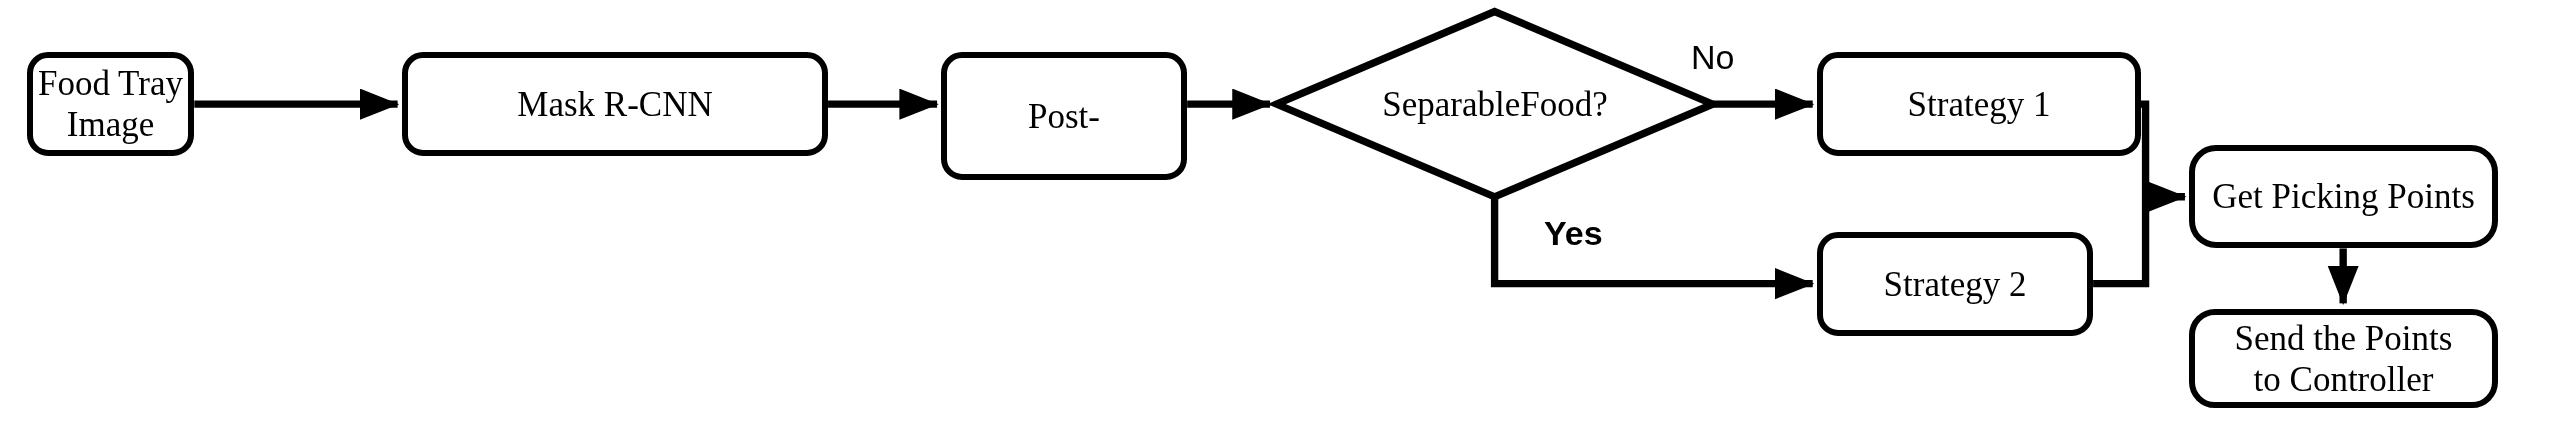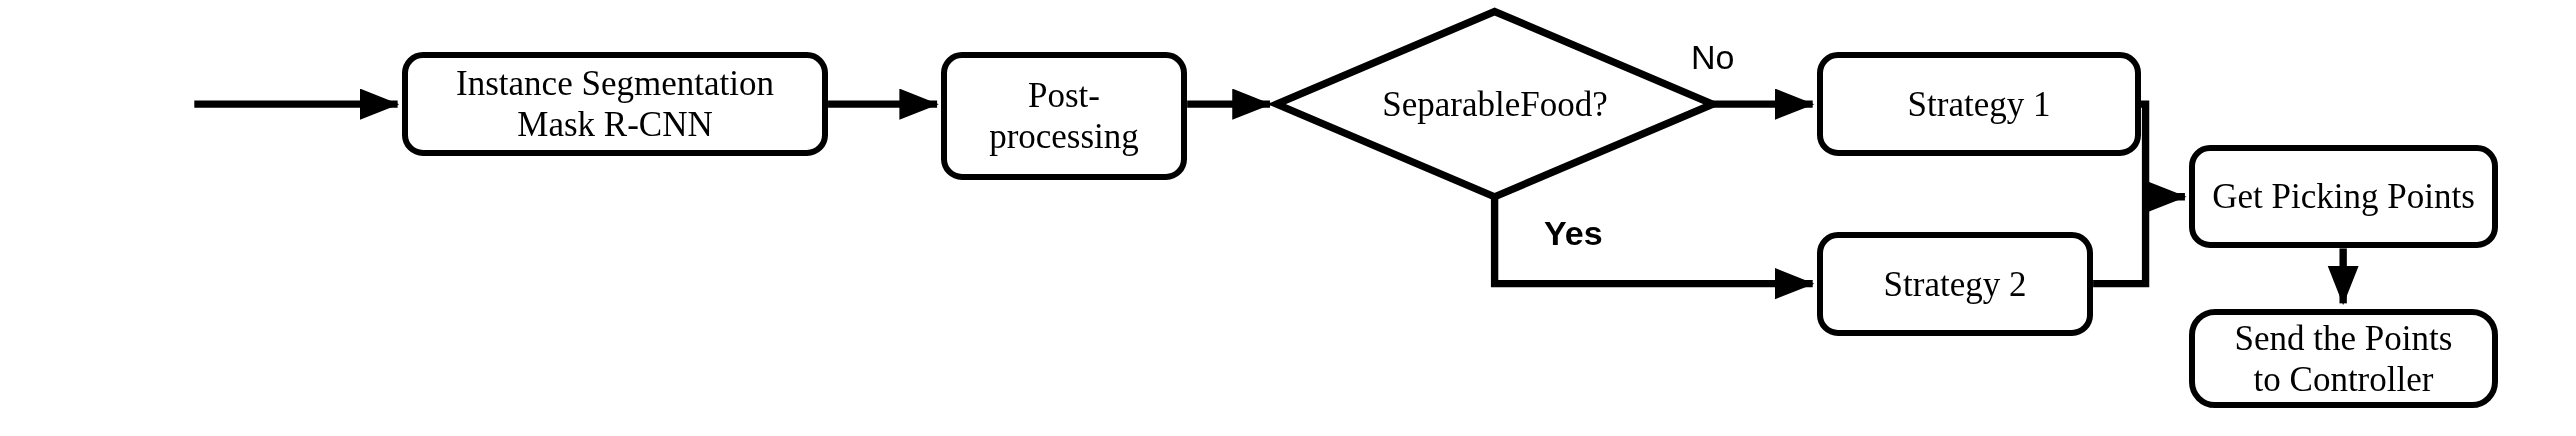--- a/index.html
+++ b/index.html
@@ -81,48 +81,50 @@
     <path d="M 2089 127 L 2211 127" stroke="#000" stroke-width="9" fill="none" marker-end="url(#ah)"></path>
 
     <path d="M 1823 240 L 1823 346 L 2211 346" stroke="#000" stroke-width="9" fill="none" stroke-linejoin="miter" marker-end="url(#ah)"></path>
 
     <path d="M 2553 127 L 2617 127 L 2617 346 L 2553 346" stroke="#000" stroke-width="9" fill="none" stroke-linejoin="miter"></path>
     <path d="M 2617 240 L 2665 240" stroke="#000" stroke-width="9" fill="none" marker-end="url(#ah)"></path>
 
     <path d="M 2858 303 L 2858 370" stroke="#000" stroke-width="9" fill="none" marker-end="url(#ah)"></path>
   </svg>
 
+  <div class="node" style="left:27px; top:52px; width:167px; height:104px;">
+    <div>Food Tray</div>
+    <div>Image</div>
+  </div>
 
   <div class="node" style="left:402px; top:52px; width:426px; height:104px;">
-    <div>Instance Segmentation</div>
     <div>Mask R-CNN</div>
   </div>
 
   <div class="node" style="left:941px; top:52px; width:246px; height:128px;">
     <div>Post-</div>
-    <div>processing</div>
   </div>
 
   <div class="diamond-label" style="left:1331px; top:35px; width:328px; height:138px;">
     <div>Separable</div>
     <div>Food?</div>
   </div>
 
   <div class="edge-label" style="left:1691px; top:40px;">No</div>
   <div class="edge-label" style="left:1544px; top:216px;font-weight:bold;">Yes</div>
 
   <div class="node" style="left:1817px; top:52px; width:324px; height:104px;">
     <div>Strategy 1</div>
   </div>
 
   <div class="node" style="left:1817px; top:232px; width:276px; height:104px;">
     <div>Strategy 2</div>
   </div>
 
-  <div class="node" style="left:2189px; top:145px; width:309px; height:103px;">
+  <div class="node" style="left:2189px; top:145px; width:309px; height:103px;border-radius:27px;">
     <div>Get Picking Points</div>
   </div>
 
   <div class="node" style="left:2189px; top:309px; width:309px; height:99px;border-radius:26px;">
     <div>Send the Points</div>
     <div>to Controller</div>
   </div>
 
 </div>
 

